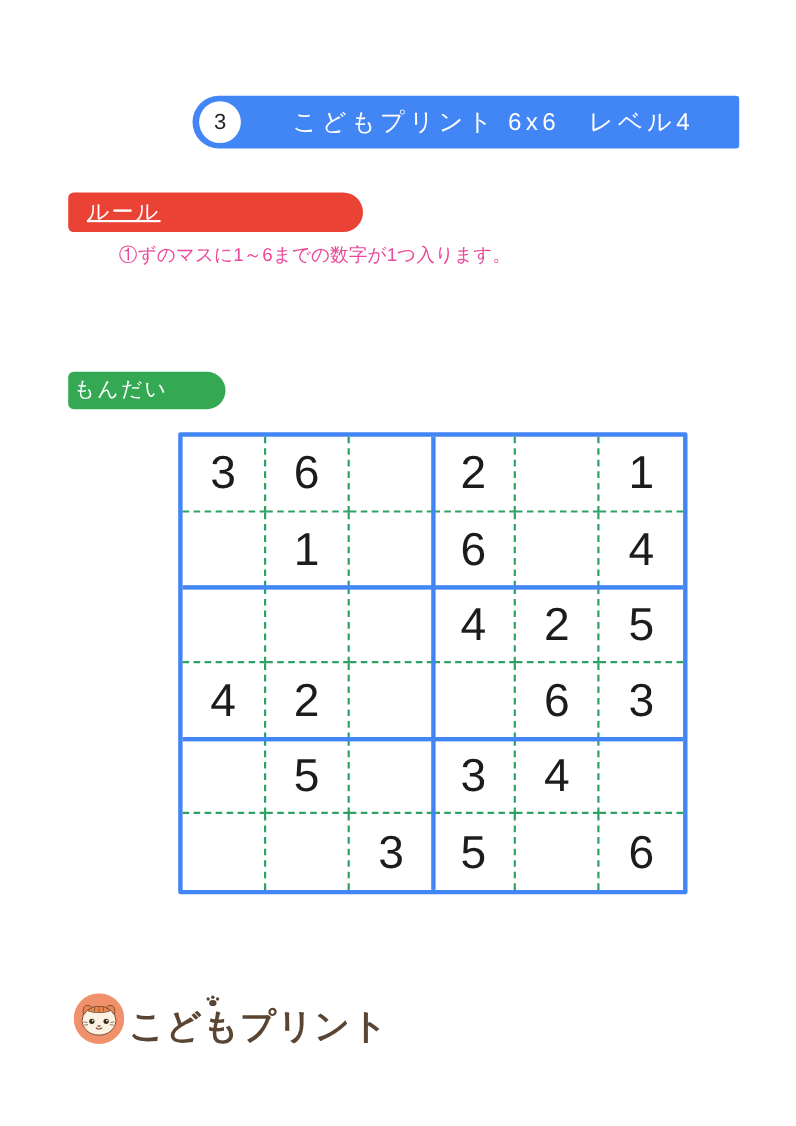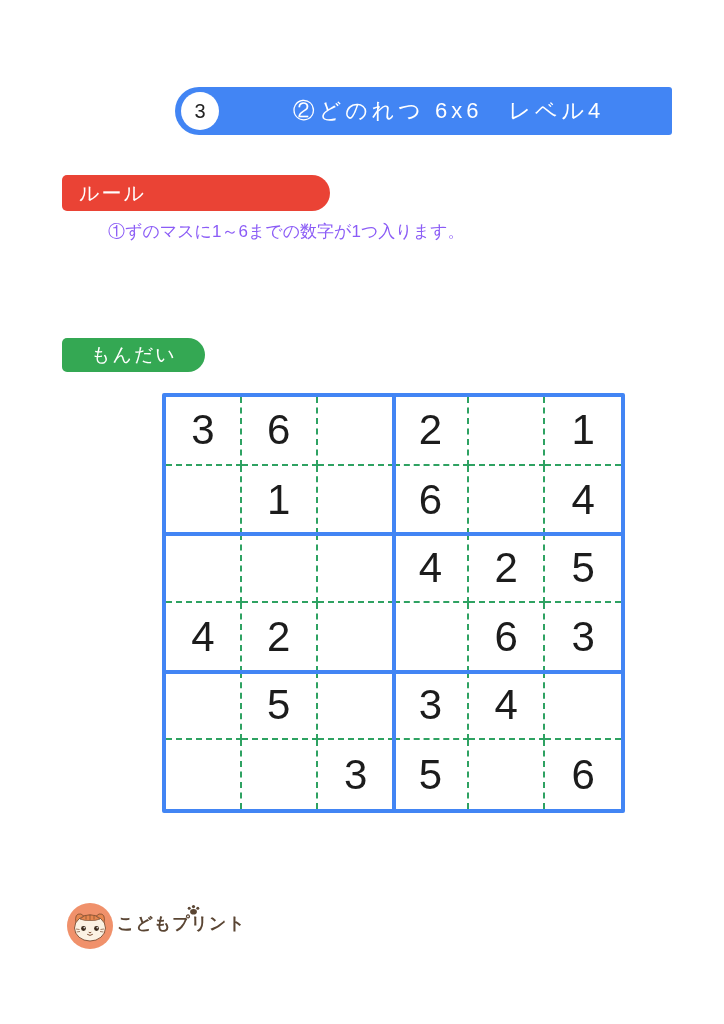--- a/index.html
+++ b/index.html
@@ -27,31 +27,31 @@
     color:#ffffff; font-size:22px; letter-spacing:4px; white-space:pre;
   }
 
   
   .section-banner {
     position:absolute; color:#ffffff; letter-spacing:2px;
   }
   .rules-banner {
     left:62px; top:175px; width:268px; height:36px;
     background:#EA4335; border-radius:5px 18px 18px 5px;
-    line-height:36px; padding-left:17px; font-size:20px;
+    line-height:36px; padding-left:17px; font-size:20px;text-decoration:underline;
   }
   .problem-banner {
     left:62px; top:338px; width:143px; height:34px;
     background:#34A853; border-radius:5px 17px 17px 5px;
-    line-height:34px; padding-left:29px; font-size:19px;
+    line-height:34px; padding-left:5px; font-size:19px;
   }
 
   
   .rules-list {
-    position:absolute; left:108px; top:217px; color:#8b5cf6;
+    position:absolute; left:108px; top:217px; color:#ec4899;
     font-size:17px; line-height:30px;
   }
 
   
   .grid {
     position:absolute; left:162px; top:393px;
     width:463px; height:420px;
     border:4px solid #4285F4; border-radius:2px;
     display:grid;
     grid-template-columns:repeat(6,1fr);
@@ -66,34 +66,34 @@
   .cell.bb { border-bottom:2px dashed #2EA262; }
   .block-line { position:absolute; background:#4285F4; z-index:2; }
   .block-v  { top:0; bottom:0; left:calc(50% - 2px); width:4px; }
   .block-h1 { left:0; right:0; top:calc(33.333% - 2px); height:4px; }
   .block-h2 { left:0; right:0; top:calc(66.667% - 2px); height:4px; }
 
   
   .logo-circle { position:absolute; left:67px; top:903px; width:46px; height:46px; }
   .brand-name {
     position:absolute; left:117px; top:912px;
-    font-size:17px; font-weight:bold; color:#5A4533; letter-spacing:1px;
+    font-size:32px; font-weight:bold; color:#5A4533; letter-spacing:1px;
   }
   .paw { position:absolute; left:187px; top:903px; width:13px; height:13px; }
 </style>
 </head>
 <body>
 
 <div class="page">
 
   <div class="title-banner">
     <div class="badge">
       <span>3</span>
     </div>
-    <div class="title-text">②どのれつ 6x6　レベル4</div>
+    <div class="title-text">こどもプリント 6x6　レベル4</div>
   </div>
 
   <div class="section-banner rules-banner">
     <span>ルール</span>
   </div>
 
   <div class="rules-list">
     <div>①ずのマスに1～6までの数字が1つ入ります。</div>
   </div>
 

